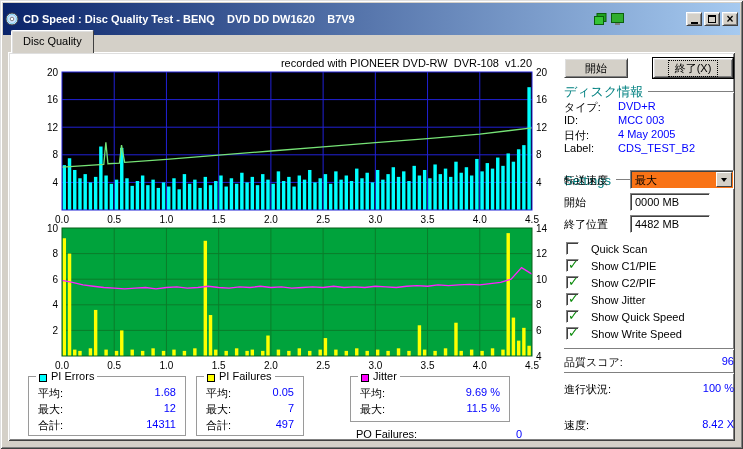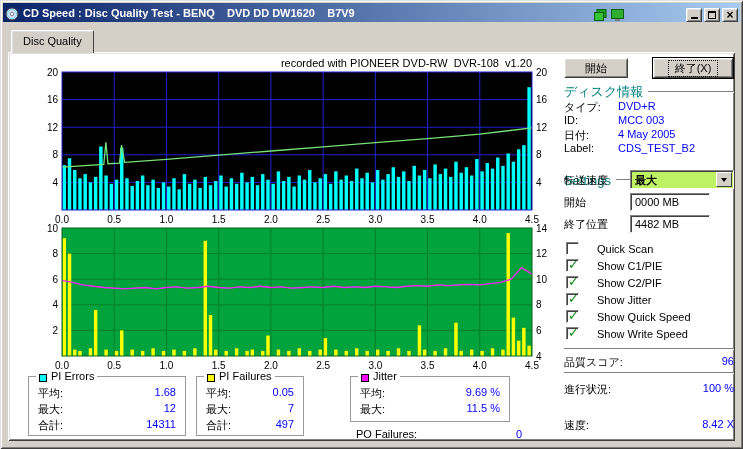--- a/index.html
+++ b/index.html
@@ -2,21 +2,21 @@
 <html><head>
 <meta charset="utf-8">
 <style>
   html,body{margin:0;padding:0;background:#fff;}
   *{box-sizing:border-box;font-family:"Liberation Sans","DejaVu Sans",sans-serif;}
   .abs{position:absolute;}
   .window{position:relative;width:743px;height:449px;background:#d4d0c8;overflow:hidden;
     box-shadow:inset 1px 1px 0 #dfdfdf,inset -1px -1px 0 #404040,inset 2px 2px 0 #fff,inset -2px -2px 0 #808080;}
   
   .titlebar{position:absolute;left:3px;top:3px;right:3px;height:19px;
-    background:linear-gradient(to right,#0a246a,#a6caf0);display:flex;align-items:flex-start;padding:4px 2px;}
+    background:linear-gradient(to right,#0a246a,#a6caf0);display:flex;align-items:center;padding:16px 2px;}
   .app-icon{flex:0 0 auto;margin-right:4px;}
   .title-text{color:#fff;font-size:11px;font-weight:bold;white-space:pre;overflow:hidden;flex:1 1 auto;}
   .tb-right{display:flex;align-items:center;}
   .tb-tool{width:17px;height:15px;display:flex;align-items:center;justify-content:center;cursor:default;}
   .tb-gap{width:58px;}
   .tb-btn{width:16px;height:14px;margin-left:2px;background:#d4d0c8;position:relative;
     border:1px solid;border-color:#fff #404040 #404040 #fff;box-shadow:inset 1px 1px 0 #dfdfdf,inset -1px -1px 0 #808080;
     display:flex;align-items:center;justify-content:center;}
   .gl-min{width:7px;height:2px;background:#000;margin-top:7px;}
   .gl-max{width:8px;height:8px;border:1px solid #000;border-top-width:2px;}
@@ -42,32 +42,32 @@
   .btn.default{outline:1px solid #000;}
   .focus{outline:1px dotted #000;padding:0 6px;}
   .sep{display:flex;align-items:center;height:12px;}
   .sep-label{color:#008080;font-size:13px;margin-right:5px;white-space:nowrap;}
   .sep-line,.hsep{flex:1;height:2px;border-top:1px solid #808080;border-bottom:1px solid #fff;}
   .hsep{position:absolute;}
   .info-row{left:556px;width:170px;display:flex;font-size:11px;}
   .info-row .lbl{width:54px;flex:0 0 auto;color:#000;}
   .info-row .val,.r-row .val{color:#0000ff;}
   .lbl11{font-size:11px;color:#000;}
-  .combo{background:#bef264;border:1px solid;border-color:#848484 #fff #fff #848484;box-shadow:inset 1px 1px 0 #404040;font-weight:bold;}
+  .combo{background:#f97316;border:1px solid;border-color:#848484 #fff #fff #848484;box-shadow:inset 1px 1px 0 #404040;}
   .combo-text{position:absolute;left:4px;top:2px;font-size:11px;}
   .combo-btn{position:absolute;right:1px;top:1px;bottom:1px;width:16px;background:#d4d0c8;
     border:1px solid;border-color:#fff #404040 #404040 #fff;display:flex;align-items:center;justify-content:center;}
   .arrow{width:0;height:0;border-left:3px solid transparent;border-right:3px solid transparent;border-top:4px solid #000;}
   .tbox{background:#fff;border:1px solid;border-color:#848484 #fff #fff #848484;box-shadow:inset 1px 1px 0 #404040;
     font-size:11px;padding:2px 0 0 4px;}
   .cb-row{left:558px;display:flex;align-items:center;font-size:11px;}
   .cb-box{width:13px;height:13px;background:#fff;position:relative;flex:0 0 auto;
     border:1px solid;border-color:#848484 #fff #fff #848484;box-shadow:inset 1px 1px 0 #404040;}
   .cb-box.checked::after{content:"\2713";position:absolute;left:1px;top:-3px;color:#0a8a0a;font-size:13px;font-weight:bold;}
-  .cb-lbl{margin-left:18px;text-align:right;}
+  .cb-lbl{margin-left:12px;text-align:right;}
   .r-row{left:556px;width:170px;display:flex;justify-content:space-between;font-size:11px;}
 </style>
 </head>
 <body>
 
 <div class="window">
 
   <div class="titlebar">
     <svg class="app-icon" width="14" height="14">
       <circle cx="7" cy="7" r="6" fill="#cfe3ff" stroke="#404040"></circle>

